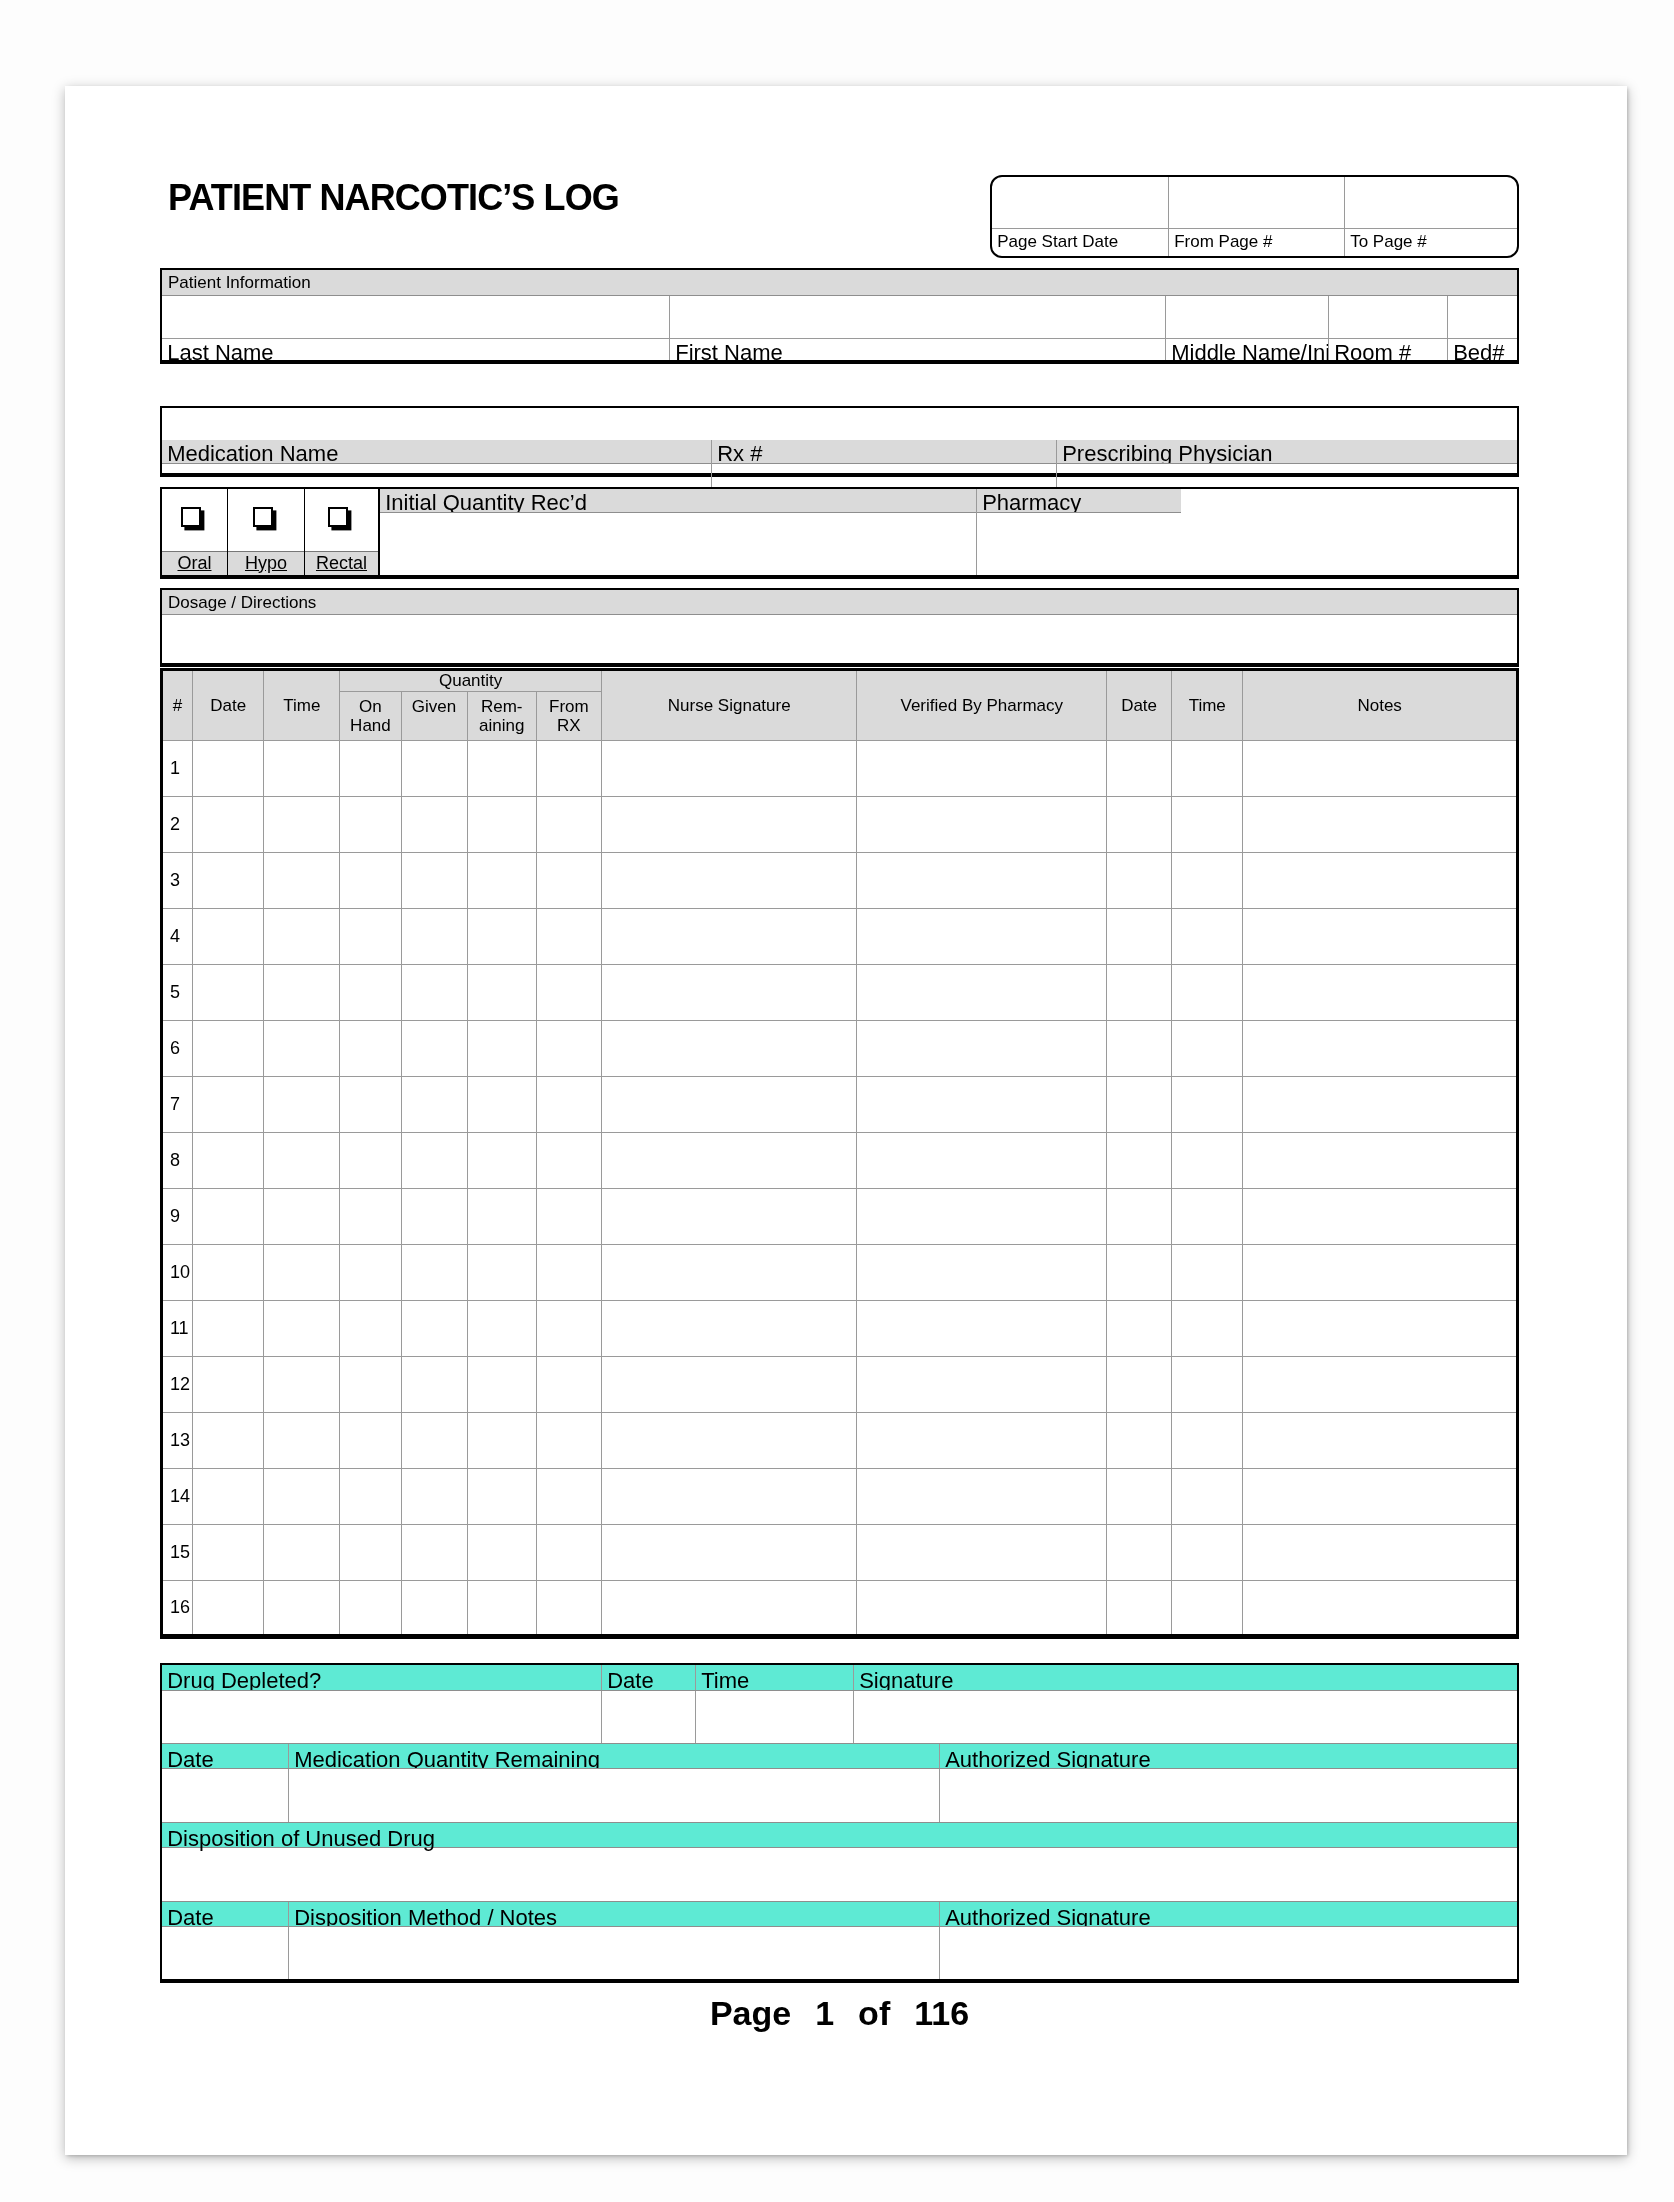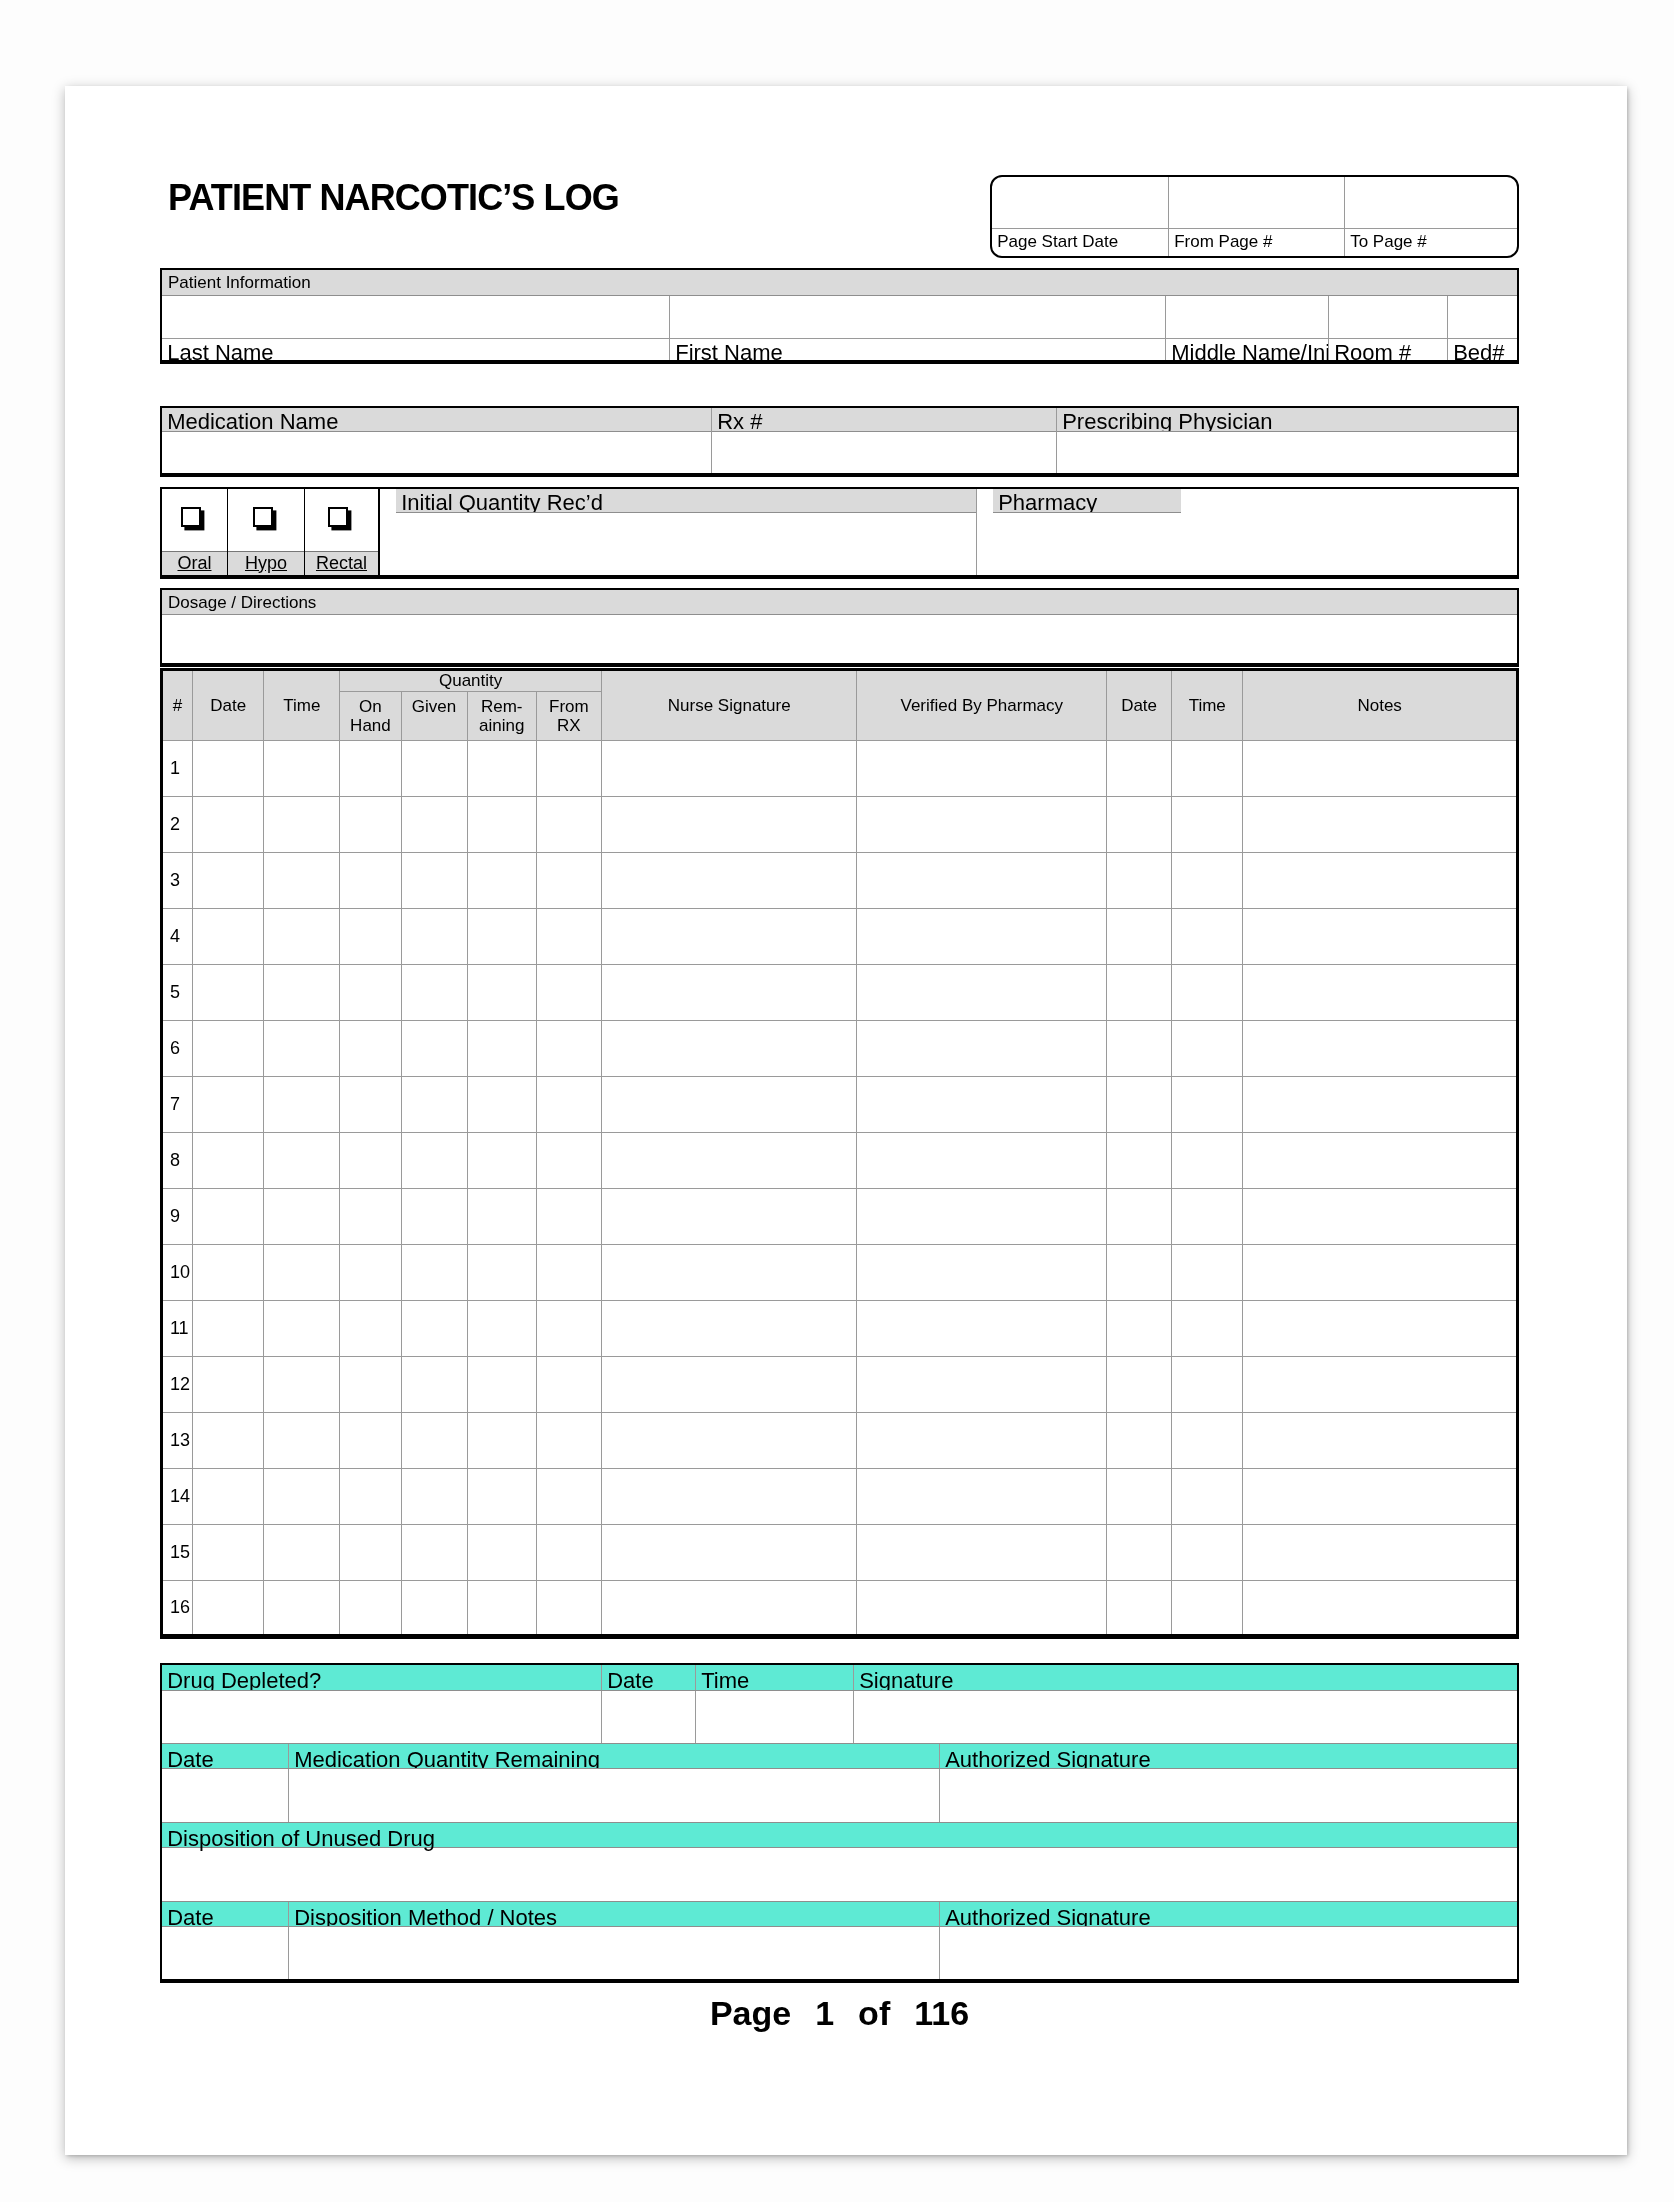--- a/index.html
+++ b/index.html
@@ -33,35 +33,35 @@
   .flabel { font-size:22px; padding:0.9px 5.2px; white-space:nowrap; overflow:hidden; }
   
   .patient { top:182px; height:96px; }
   .patient .pgrid { display:grid; grid-template-columns:507px 496px 163px 119px 1fr; height:64px; }
   .patient .pcol { display:flex; flex-direction:column; border-left:0.9px solid #9a9a9a; }
   .patient .pcol.first { border-left:none; }
   .patient .input { flex:1; }
   .patient .flabel { height:22.4px; border-top:0.9px solid #9a9a9a; }
   
   .medication { top:320px; height:71px; }
-  .mgrid { display:grid; grid-template-columns:549px 345px 1fr; height:100%; }
+  .mgrid { display:grid; grid-template-columns:549px 345px 1fr; height:100%;margin-top:32px; }
   .mcol { display:flex; flex-direction:column; border-left:0.9px solid #9a9a9a; }
   .mcol.first { border-left:none; }
   .mcol .hbar { height:24px; }
   .mcol .input { flex:1; }
   
   .route { top:401px; height:92px; display:flex; }
   .routeleft { width:218px; border-right:2.6px solid #000; display:grid; grid-template-columns:65px 77px 1fr;text-decoration:underline; }
   .rcol { display:flex; flex-direction:column; border-left:1.7px solid #000; }
   .rcol.first { border-left:none; }
   .checkarea { flex:1; display:flex; align-items:center; justify-content:center; background:#fff; }
   .checkbox { width:20px; height:20px; border:2.6px solid #000; background:#fff; box-shadow:3.4px 3.4px 0 0 #000; margin:-3.4px 3.4px 3.4px -3.4px; }
   .rlabel { height:24px; background:#dadada; border-top:0.9px solid #777; font-size:18px; text-align:center; padding-top:0.9px; }
   .routeright { flex:1; display:grid; grid-template-columns:596px 205px 1fr; }
-  .qcol { display:flex; flex-direction:column; border-left:0.9px solid #9a9a9a;padding-left:16px; }
+  .qcol { display:flex; flex-direction:column; border-left:0.9px solid #9a9a9a; }
   .qcol.first { border-left:none; }
   .qcol .hbar { height:24px; }
   .qcol .input { flex:1; }
   
   .dosage { top:502px; height:79px; border-bottom-width:4.3px; }
   .dosage .hbar { height:25px; }
   .dosage .input { height:47px; }
   
   table.log {
     position:absolute; left:95px; top:582px; width:1359px;

